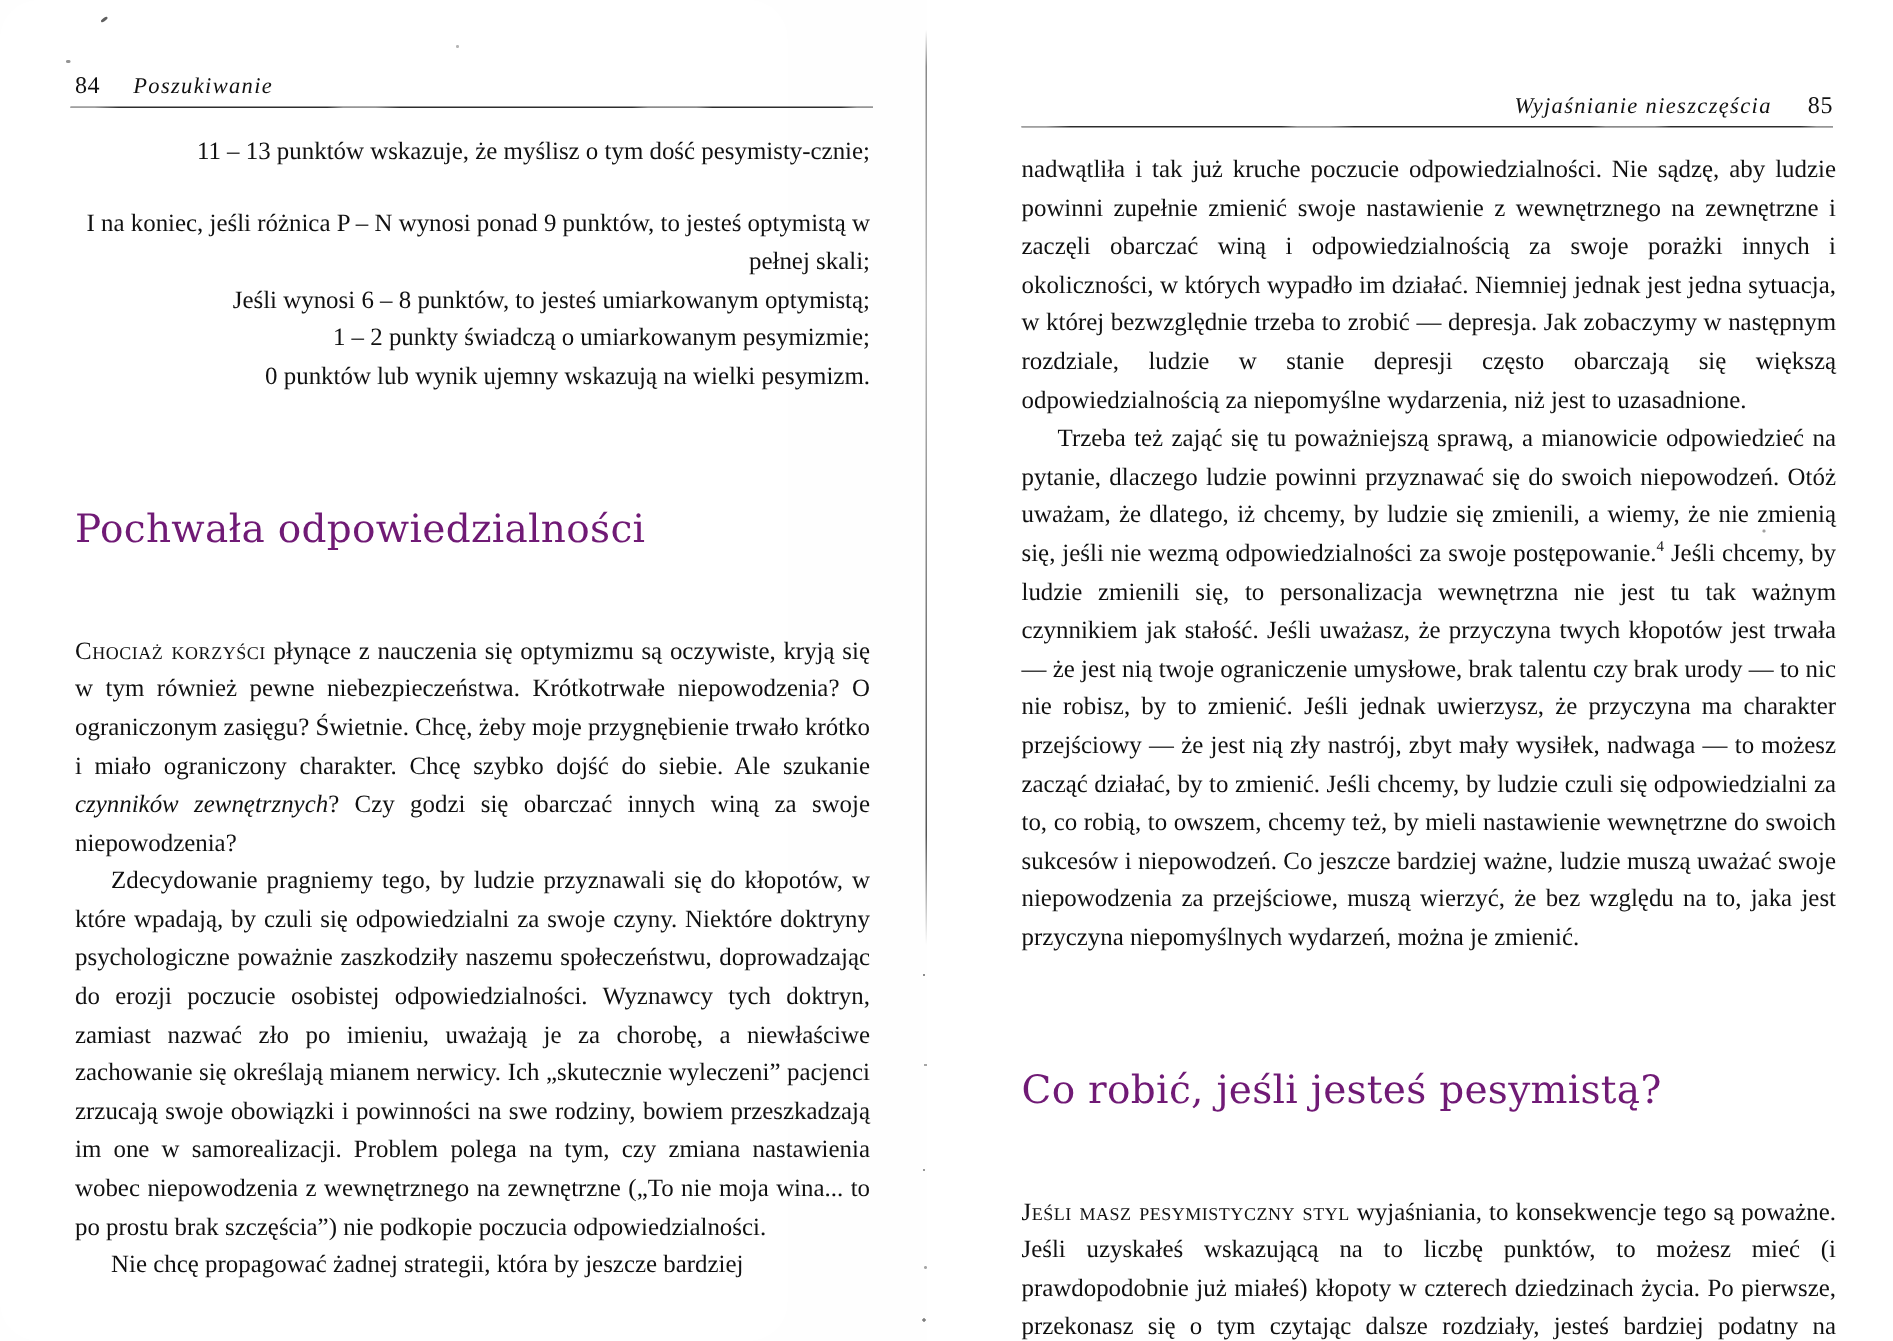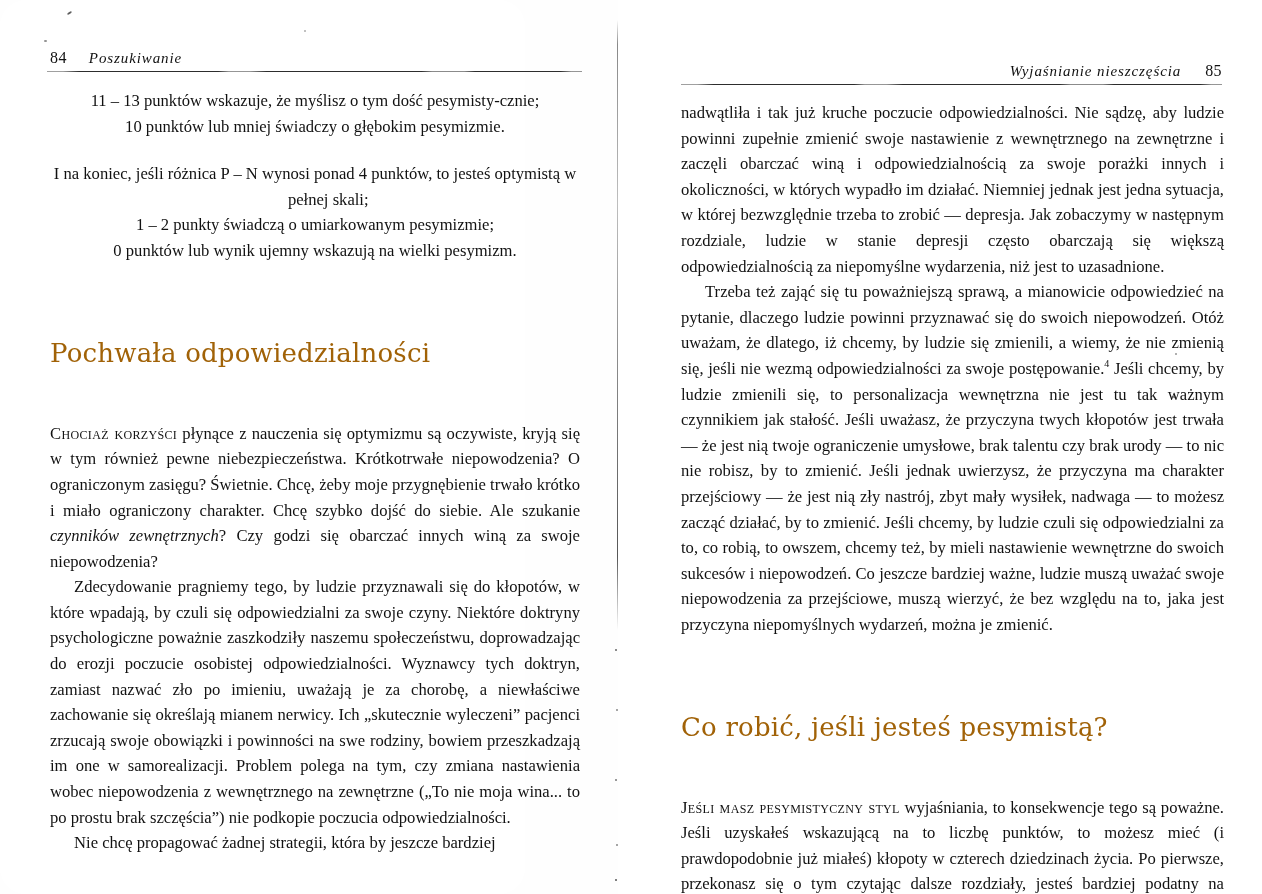--- a/index.html
+++ b/index.html
@@ -125,32 +125,32 @@
   p.noindent { text-indent: 0; }
 
   
   .score-list {
     margin: 0;
     padding: 0;
   }
   .score-list .item {
     padding-left: 1.6em;
     text-indent: -1.6em;
-    text-align: center;
+    text-align: right;
   }
   .list-gap { height: 22px; }
 
   
   .section-head {
     font-family: "DejaVu Serif", "Liberation Serif", serif;
     font-weight: 400;
     font-size: 26px;
     line-height: 32px;
     letter-spacing: .2px;
-    color: #a16207;
+    color: #701a75;
     text-align: left;
     text-indent: 0;
   }
   .head-space-before { height: 52px; }
   .head-space-after  { height: 30px; }
 
   .smallcaps {
     font-variant: small-caps;
     letter-spacing: .35px;
   }
@@ -182,27 +182,27 @@
 
     <div class="running-head rh-left">
       <span class="folio">84</span><span class="rh-title">Poszukiwanie</span>
     </div>
     <div class="head-rule left"></div>
 
     <div class="col col-left">
 
       <div class="score-list">
         <div class="item">11 – 13 punktów wskazuje, że myślisz o tym dość pesymisty-cznie;</div>
-        <div class="item">10 punktów lub mniej świadczy o głębokim pesymizmie.</div>
       </div>
 
       <div class="list-gap"></div>
 
       <div class="score-list">
-        <div class="item">I na koniec, jeśli różnica P – N wynosi ponad 4 punktów, to jesteś optymistą w pełnej skali;</div>
+        <div class="item">I na koniec, jeśli różnica P – N wynosi ponad 9 punktów, to jesteś optymistą w pełnej skali;</div>
+        <div class="item">Jeśli wynosi 6 – 8 punktów, to jesteś umiarkowanym optymistą;</div>
         <div class="item">1 – 2 punkty świadczą o umiarkowanym pesymizmie;</div>
         <div class="item">0 punktów lub wynik ujemny wskazują na wielki pesymizm.</div>
       </div>
 
       <div class="head-space-before"></div>
       <h2 class="section-head">Pochwała odpowiedzialności</h2>
       <div class="head-space-after"></div>
 
       <p class="noindent"><span class="smallcaps">Chociaż korzyści</span><span> płynące z nauczenia się optymizmu są oczywiste, kryją się w tym również pewne niebezpieczeństwa. Krótkotrwałe niepowodzenia? O ograniczonym zasięgu? Świetnie. Chcę, żeby moje przygnębienie trwało krótko i miało ograniczony charakter. Chcę szybko dojść do siebie. Ale szukanie </span><span class="ital">czynników zewnętrznych</span><span>? Czy godzi się obarczać innych winą za swoje niepowodzenia?</span></p>
 

